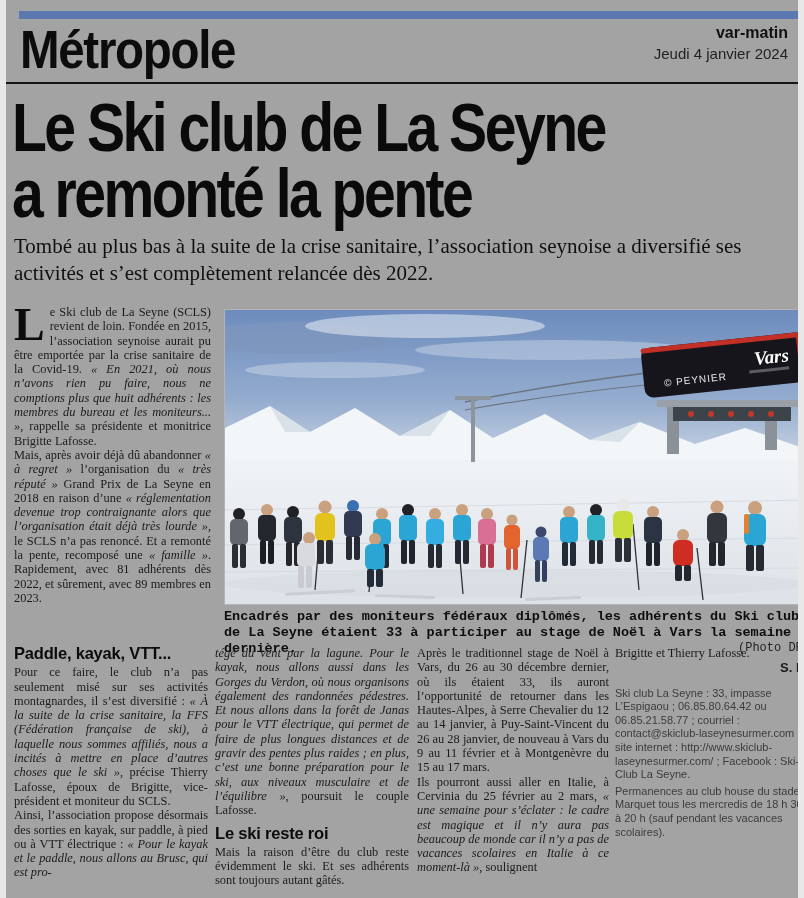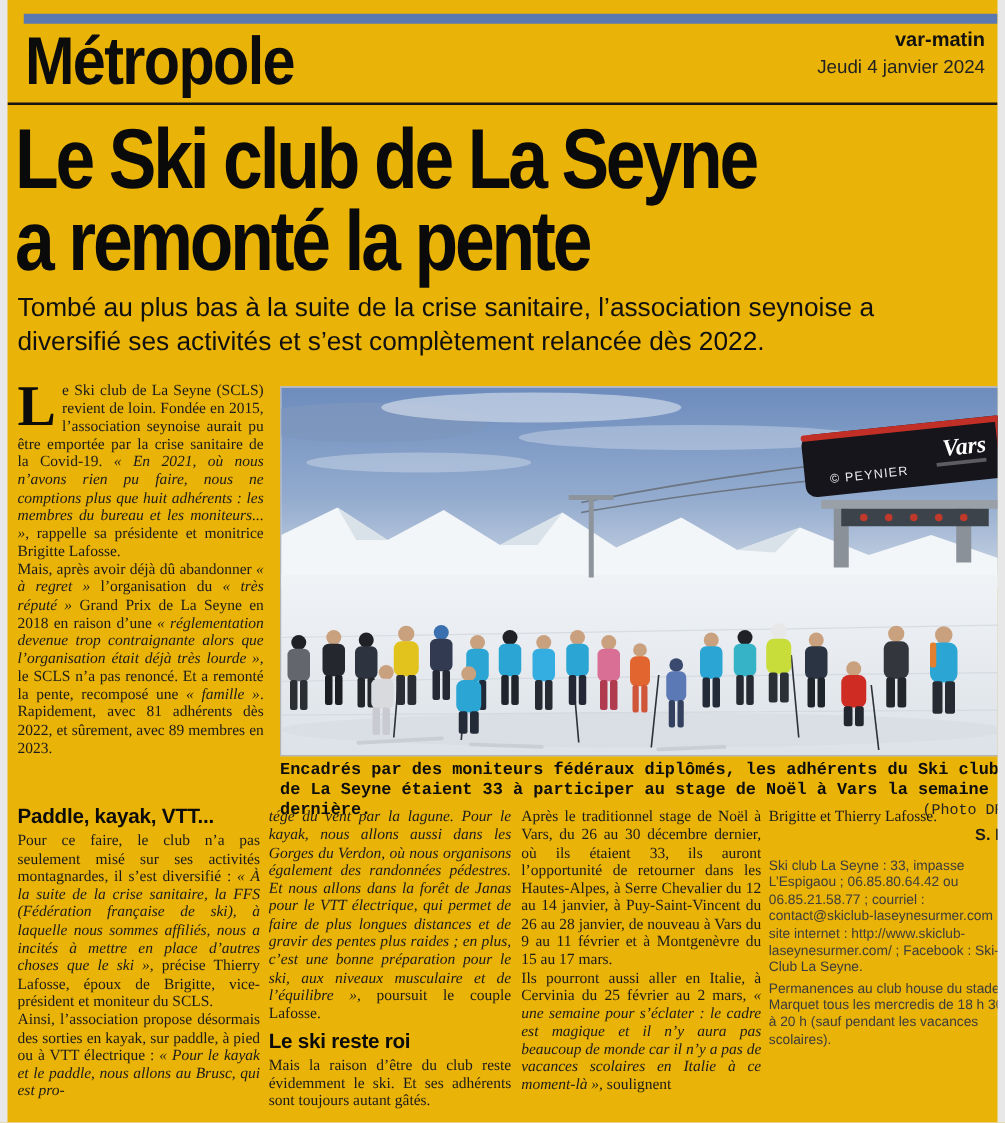--- a/index.html
+++ b/index.html
@@ -1,20 +1,20 @@
 <!DOCTYPE html>
 <html style="--accent: #5b79b0;"><head>
 <meta charset="utf-8">
 <style>
   :root{ --accent:#5b79b0; --ink:#121212; }
   *{box-sizing:border-box; margin:0; padding:0;}
   html,body{background:#e8e8e8;}
   #page{
     position:relative; width:792px; height:898px; margin:0 auto;
-    background:#eab308; overflow:hidden; color:var(--ink);
+    background:#a3a3a3; overflow:hidden; color:var(--ink);
     font-family:"Liberation Serif", serif;
   }
   .topbar{position:absolute; left:13px; right:0; top:11px; height:8px; background:var(--accent);}
   .section-title{
     position:absolute; left:14px; top:18px;
     font-family:"Liberation Sans", sans-serif; font-weight:bold;
     font-size:54px; letter-spacing:-1.5px; color:#0c0c0c;
     transform:scaleX(.88); transform-origin:left top; white-space:nowrap;
   }
   .brand-block{position:absolute; right:10px; top:24px; text-align:right; font-family:"Liberation Sans", sans-serif;}
@@ -23,21 +23,21 @@
   .header-rule{position:absolute; left:0; right:0; top:82px; height:2px; background:#151515;}
 
   .headline{
     position:absolute; left:6px; top:94px;
     font-family:"Liberation Sans", sans-serif; font-weight:bold;
     font-size:68px; line-height:66px; letter-spacing:-3px; color:#0a0a0a;
     transform:scaleX(.84); transform-origin:left top; white-space:nowrap;
   }
   .deck{
     position:absolute; left:8px; top:233px; width:760px;
-    font-family:Liberation Sans, sans-serif; font-size:21px; line-height:27px; color:#101010;
+    font-family:Liberation Serif, serif; font-size:21px; line-height:27px; color:#101010;
   }
 
   .bodytext{font-size:12.4px; line-height:14.3px; text-align:justify; color:#1b1b1b;}
   .bodytext p{margin:0;}
   .bodytext .i{font-style:italic;}
   .bodytext sup{font-size:58%; vertical-align:super;}
   .dropcap{
     float:left; font-weight:bold; font-size:46px; line-height:38px;
     padding:1px 5px 0 0; font-family:"Liberation Serif", serif; color:#0c0c0c;
   }

